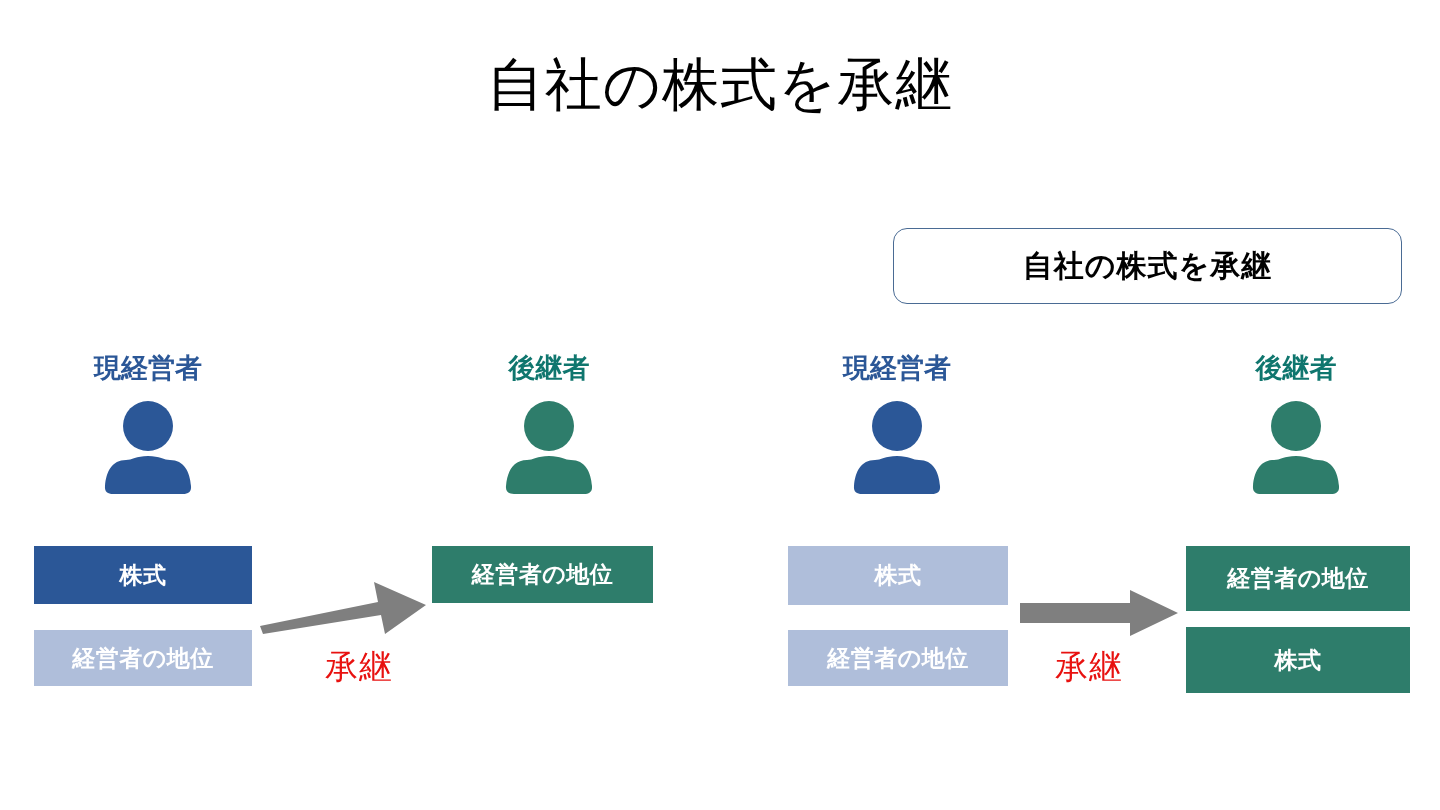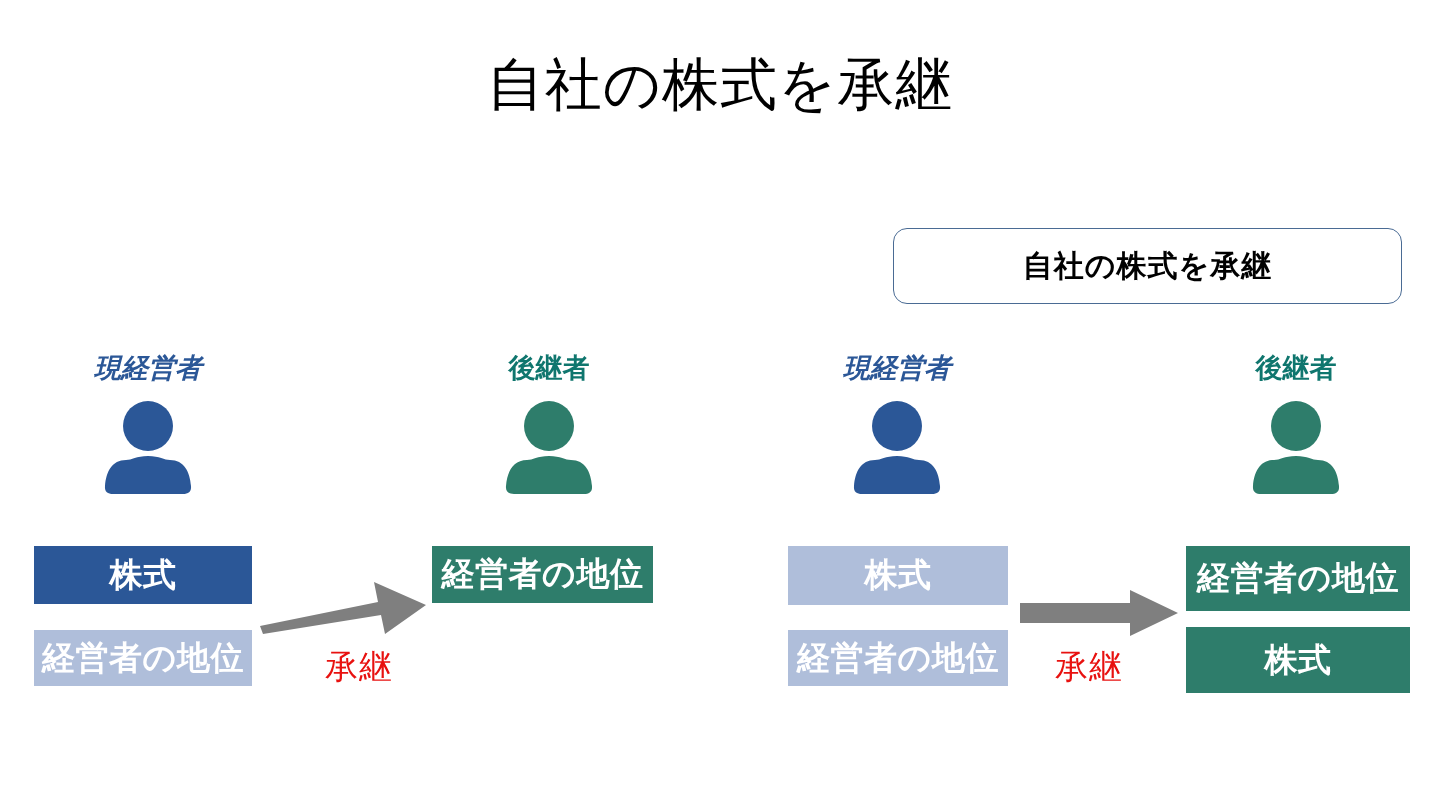--- a/index.html
+++ b/index.html
@@ -65,41 +65,41 @@
     position: absolute;
     width: 170px;
     text-align: center;
   }
   .person-label {
     font-size: 27px;
     font-weight: bold;
     line-height: 1;
     white-space: nowrap;
   }
-  .person-label.blue { color: #2B5797; font-style: italic; }
+  .person-label.blue { color: #2B5797; }
   .person-label.teal { color: #0f766e; }
   .person-icon {
     display: block;
     margin: 18px auto 0 auto;
   }
 
   #person-left-current   { left: 63px;   top: 355px; }
   #person-left-successor { left: 464px;  top: 355px; }
   #person-right-current  { left: 812px;  top: 355px; }
   #person-right-successor{ left: 1211px; top: 355px; }
 
   
   .bar {
     position: absolute;
     box-sizing: border-box;
     display: flex;
     align-items: center;
     justify-content: center;
     color: #ffffff;
-    font-size: 33px;
+    font-size: 23px;
     font-weight: bold;
     letter-spacing: 0.5px;
     white-space: nowrap;
   }
   .bar.navy  { background: #2B5797; }
   .bar.muted { background: #AFBEDA; }
   .bar.teal  { background: #2E7D6B; }
 
   
   #bar-l-shares    { left: 34px;  top: 546px; width: 218px; height: 58px; }

